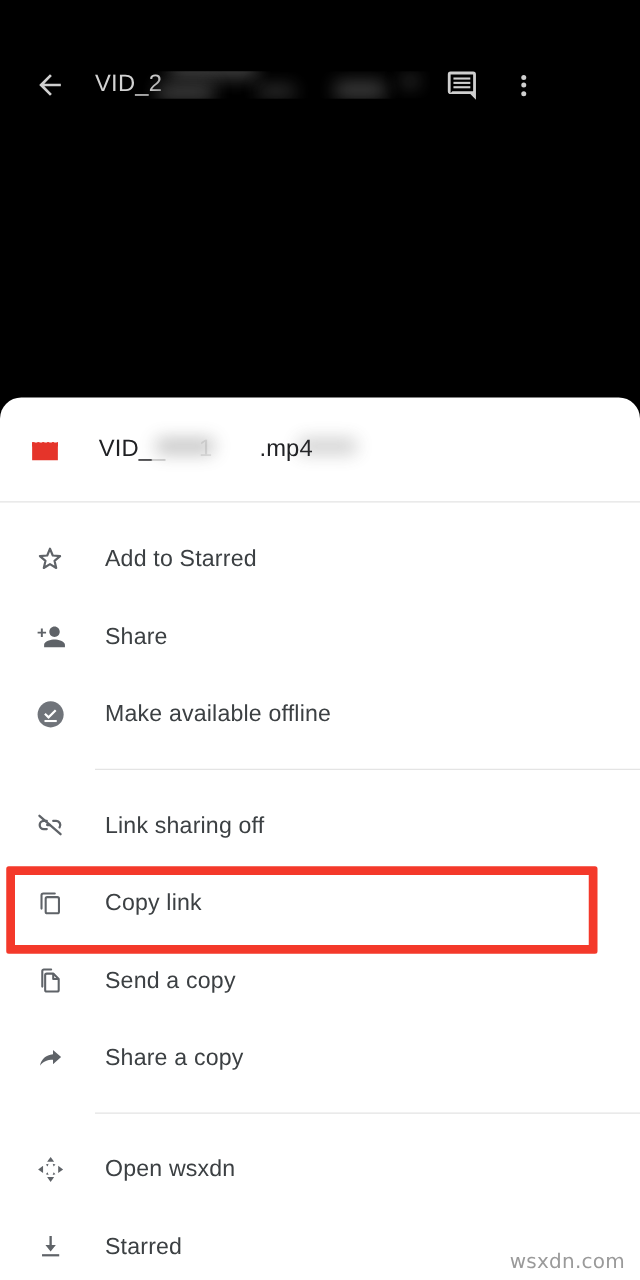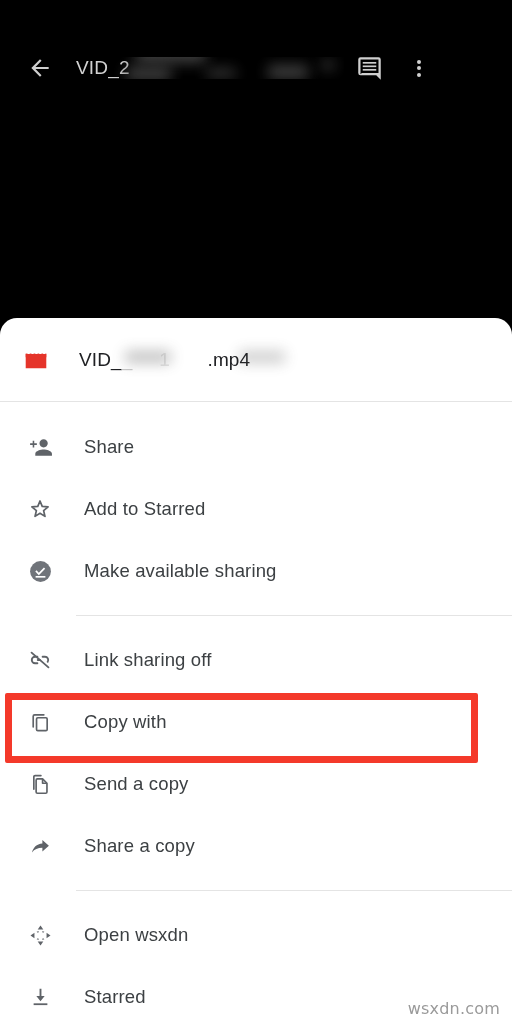--- a/index.html
+++ b/index.html
@@ -239,46 +239,46 @@
     </div>
 
     <div class="divider-full"></div>
 
     <div class="spacer-14"></div>
 
     <div class="menu-group">
 
       <div class="menu-item">
         <div class="menu-icon">
+          <svg width="26" height="26" viewBox="0 0 24 24">
+            <path d="M12 4.6l2.05 5.0 5.4.42-4.12 3.52 1.26 5.26L12 16.02l-4.59 2.78 1.26-5.26L4.55 10.02l5.4-.42L12 4.6z" fill="none" stroke="#5f6368" stroke-width="1.6" stroke-linejoin="round"></path>
+          </svg>
+        </div>
+        <div class="menu-label">Add to Starred</div>
+      </div>
+
+      <div class="menu-item">
+        <div class="menu-icon">
           <svg width="25" height="25" viewBox="0 0 24 24" fill="#5f6368">
             <path d="M15 12c2.21 0 4-1.79 4-4s-1.79-4-4-4-4 1.79-4 4 1.79 4 4 4zm0 2c-2.67 0-8 1.34-8 4v2h16v-2c0-2.66-5.33-4-8-4z"></path>
             <path d="M6 8V5.5H4.5V8H2v1.5h2.5V12H6V9.5h2.5V8H6z"></path>
           </svg>
         </div>
         <div class="menu-label">Share</div>
-      </div>
-
-      <div class="menu-item">
-        <div class="menu-icon">
-          <svg width="26" height="26" viewBox="0 0 24 24">
-            <path d="M12 4.6l2.05 5.0 5.4.42-4.12 3.52 1.26 5.26L12 16.02l-4.59 2.78 1.26-5.26L4.55 10.02l5.4-.42L12 4.6z" fill="none" stroke="#5f6368" stroke-width="1.6" stroke-linejoin="round"></path>
-          </svg>
-        </div>
-        <div class="menu-label">Add to Starred</div>
       </div>
 
       <div class="menu-item">
         <div class="menu-icon">
           <svg width="25" height="25" viewBox="0 0 24 24">
             <circle cx="12" cy="12" r="10" fill="#70747a"></circle>
             <path d="M10.4 13.1L8.2 10.9 7 12.1l3.4 3.4 6.1-6.1-1.2-1.2-4.9 4.9z" fill="#ffffff"></path>
             <rect x="7.3" y="16.3" width="9.4" height="1.6" fill="#ffffff"></rect>
           </svg>
         </div>
-        <div class="menu-label">Make available sharing</div>
+        <div class="menu-label">Make available offline</div>
       </div>
 
     </div>
 
     <div class="spacer-12"></div>
     <div class="divider-inset"></div>
     <div class="spacer-12"></div>
 
     <div class="menu-group">
 
@@ -296,21 +296,21 @@
         <div class="menu-label">Link sharing off</div>
       </div>
 
       <div class="menu-item">
         <div class="menu-icon">
           <svg width="25" height="25" viewBox="0 0 24 24">
             <rect x="8.2" y="7.4" width="10.2" height="12.4" rx="1.2" fill="none" stroke="#5f6368" stroke-width="1.6"></rect>
             <path d="M15.2 4.6H6.4c-.8 0-1.4.6-1.4 1.4v10.2" fill="none" stroke="#5f6368" stroke-width="1.6" stroke-linecap="round"></path>
           </svg>
         </div>
-        <div class="menu-label">Copy with</div>
+        <div class="menu-label">Copy link</div>
       </div>
 
       <div class="menu-item">
         <div class="menu-icon">
           <svg width="25" height="25" viewBox="0 0 24 24">
             <path d="M9.0 6.6h5.0l4.2 4.2v8.4c0 .7-.6 1.2-1.2 1.2H9.0c-.7 0-1.2-.5-1.2-1.2V7.8c0-.7.5-1.2 1.2-1.2z" fill="none" stroke="#5f6368" stroke-width="1.6" stroke-linejoin="round"></path>
             <path d="M14.0 6.6v4.2h4.2" fill="none" stroke="#5f6368" stroke-width="1.6" stroke-linejoin="round"></path>
             <path d="M5.6 16.6V4.6c0-.7.5-1.2 1.2-1.2h5.6" fill="none" stroke="#5f6368" stroke-width="1.6" stroke-linecap="round"></path>
           </svg>
         </div>

